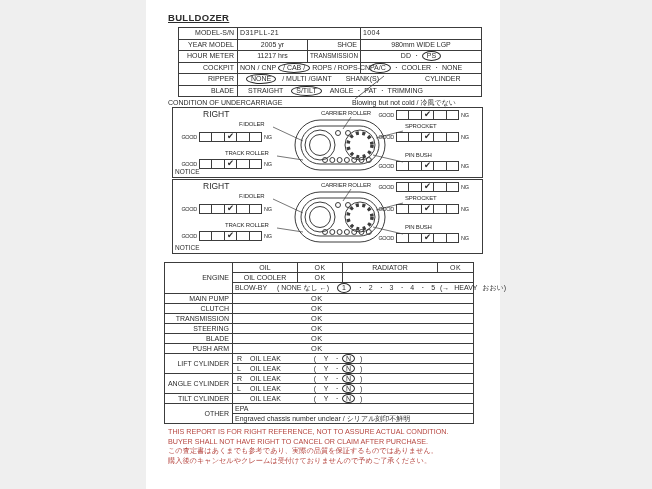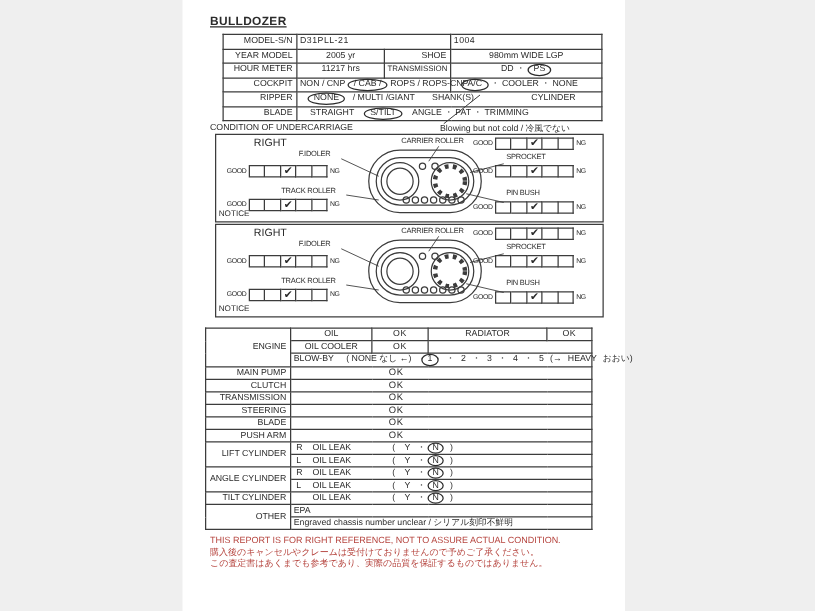--- a/index.html
+++ b/index.html
@@ -398,18 +398,19 @@
         <td colspan="4" class="other1">EPA</td>
       </tr>
       <tr>
         <td colspan="4">Engraved chassis number unclear / シリアル刻印不鮮明</td>
       </tr>
     </tbody>
       </table>
 
     <div class="disclaimer" style="color: rgb(182, 69, 63);">
       <div>THIS REPORT IS FOR RIGHT REFERENCE, NOT TO ASSURE ACTUAL CONDITION.</div>
+      <div>BUYER SHALL NOT HAVE RIGHT TO CANCEL OR CLAIM AFTER PURCHASE.</div>
+      <div>この査定書はあくまでも参考であり、実際の品質を保証するものではありません。</div>
       <div>購入後のキャンセルやクレームは受付けておりませんので予めご了承ください。</div>
-      <div>この査定書はあくまでも参考であり、実際の品質を保証するものではありません。</div>
     </div>
 
   </div>
 </div>
 
 </body></html>

